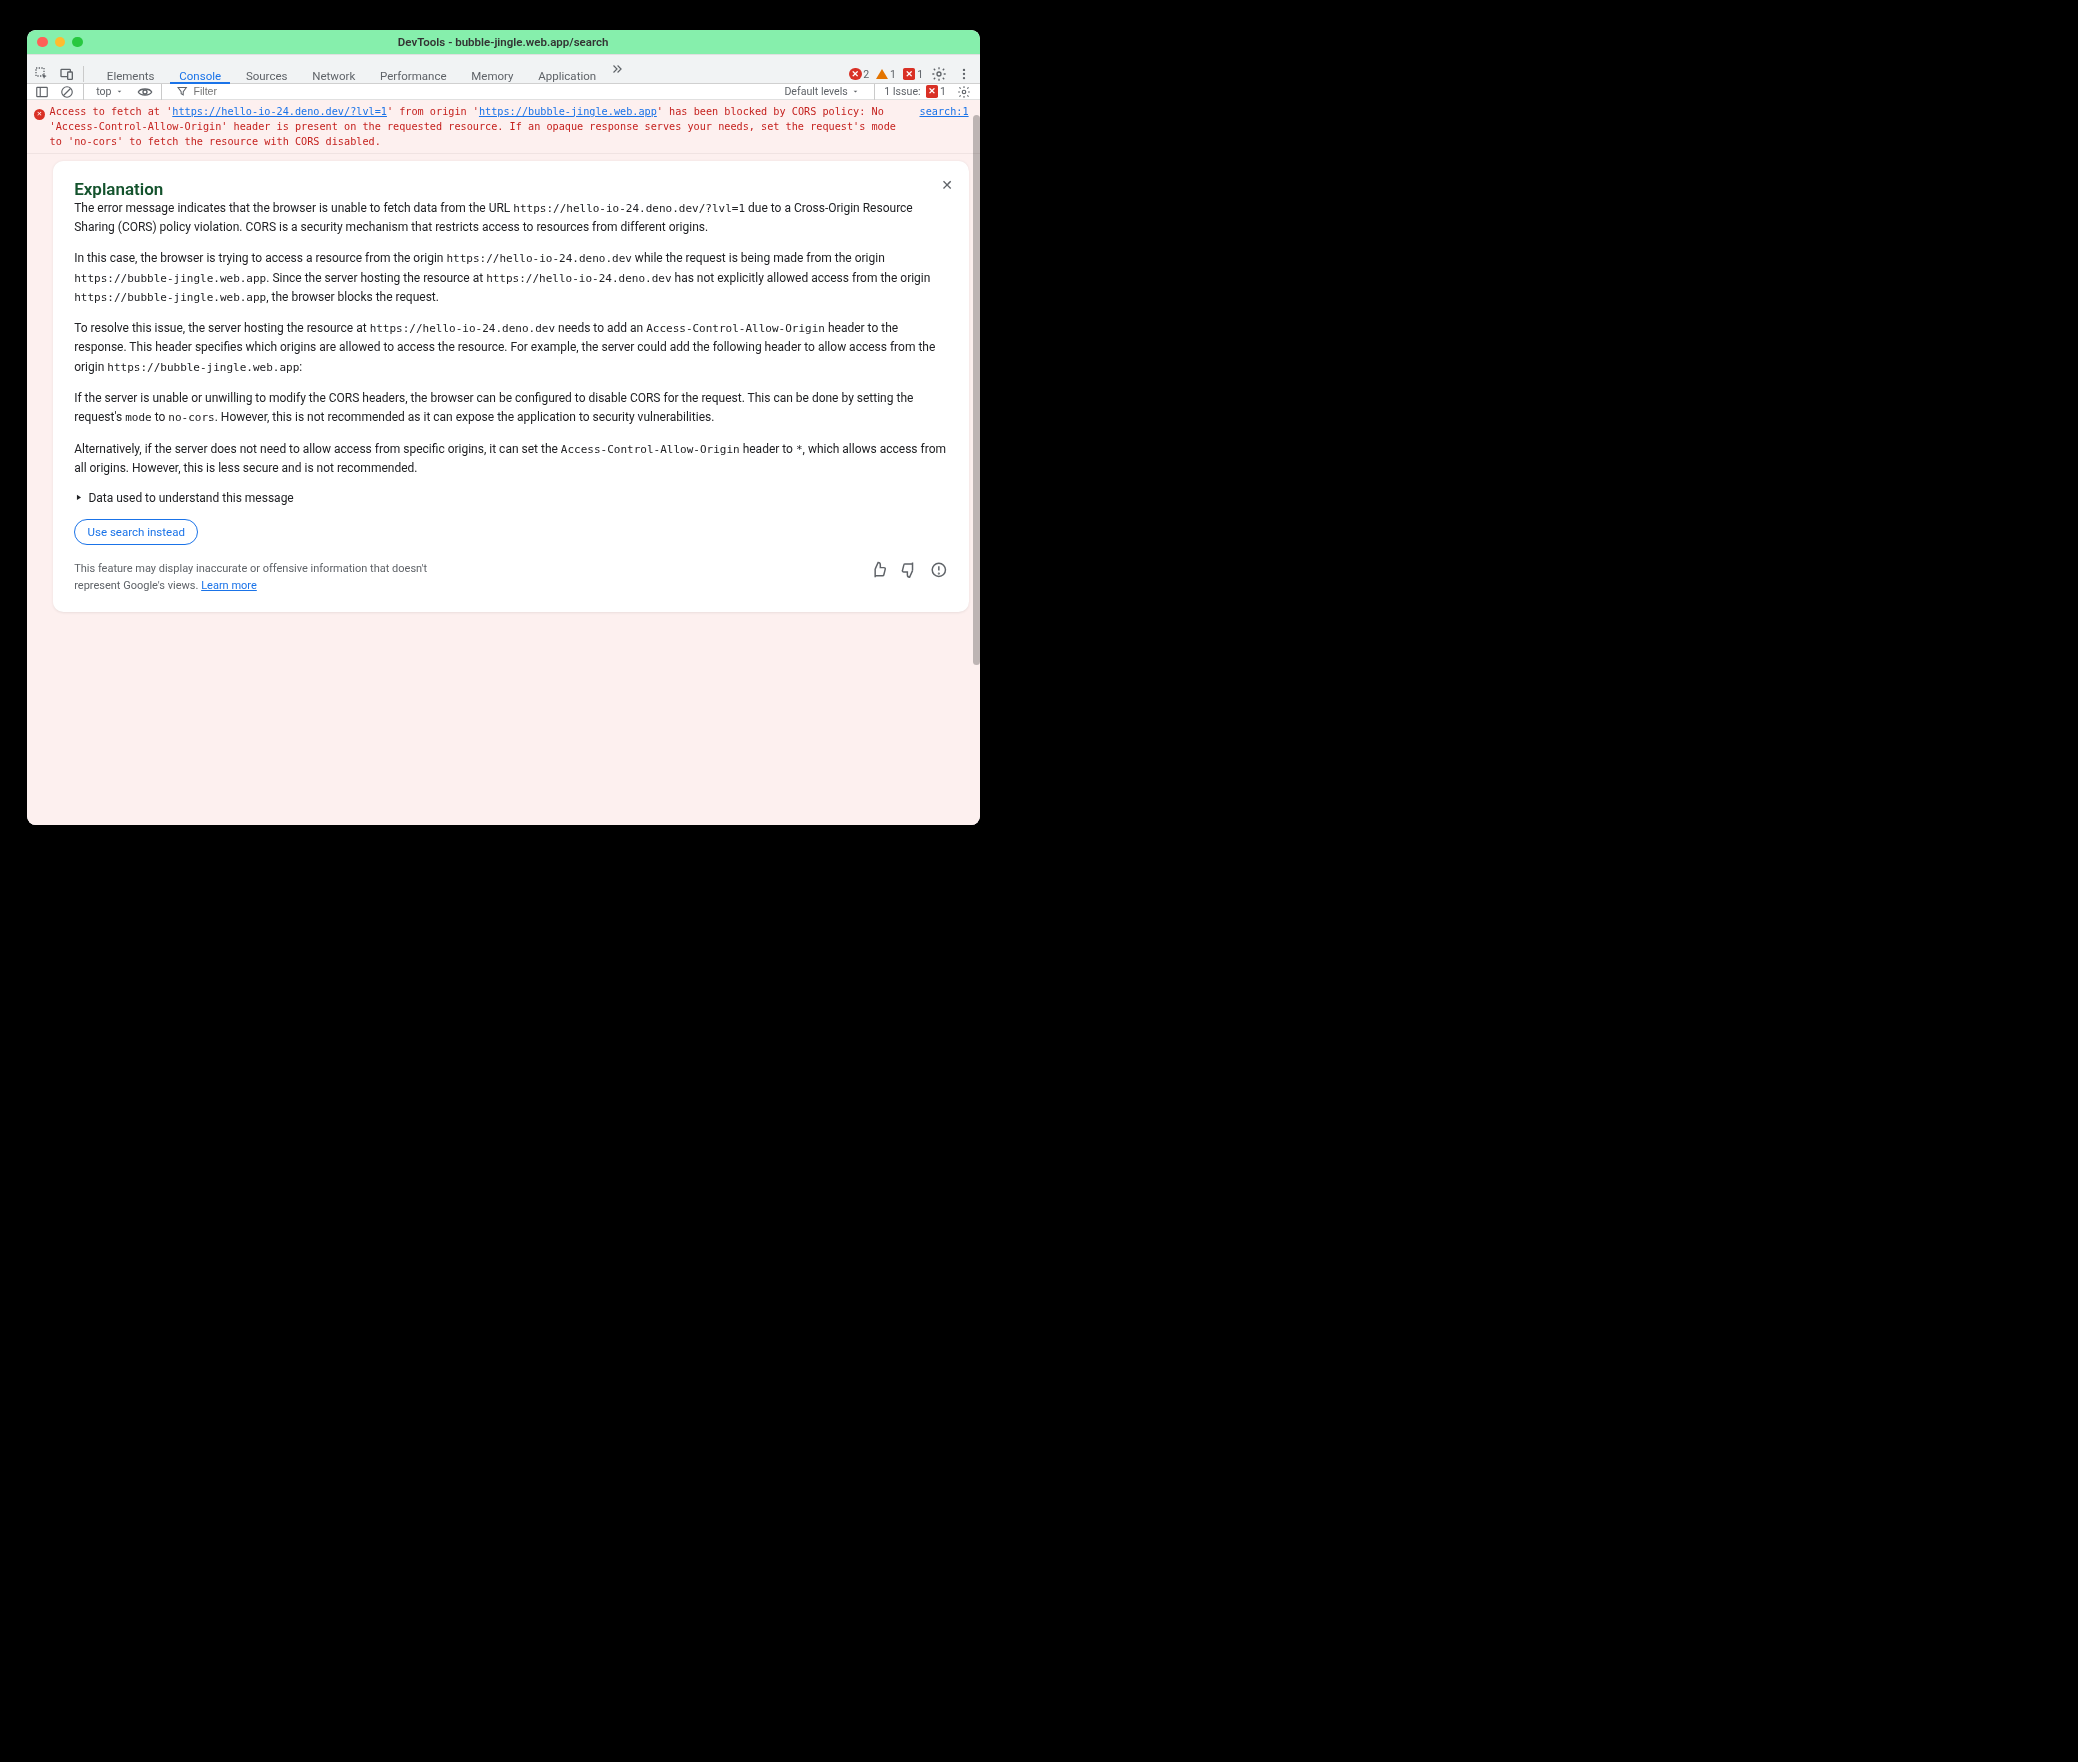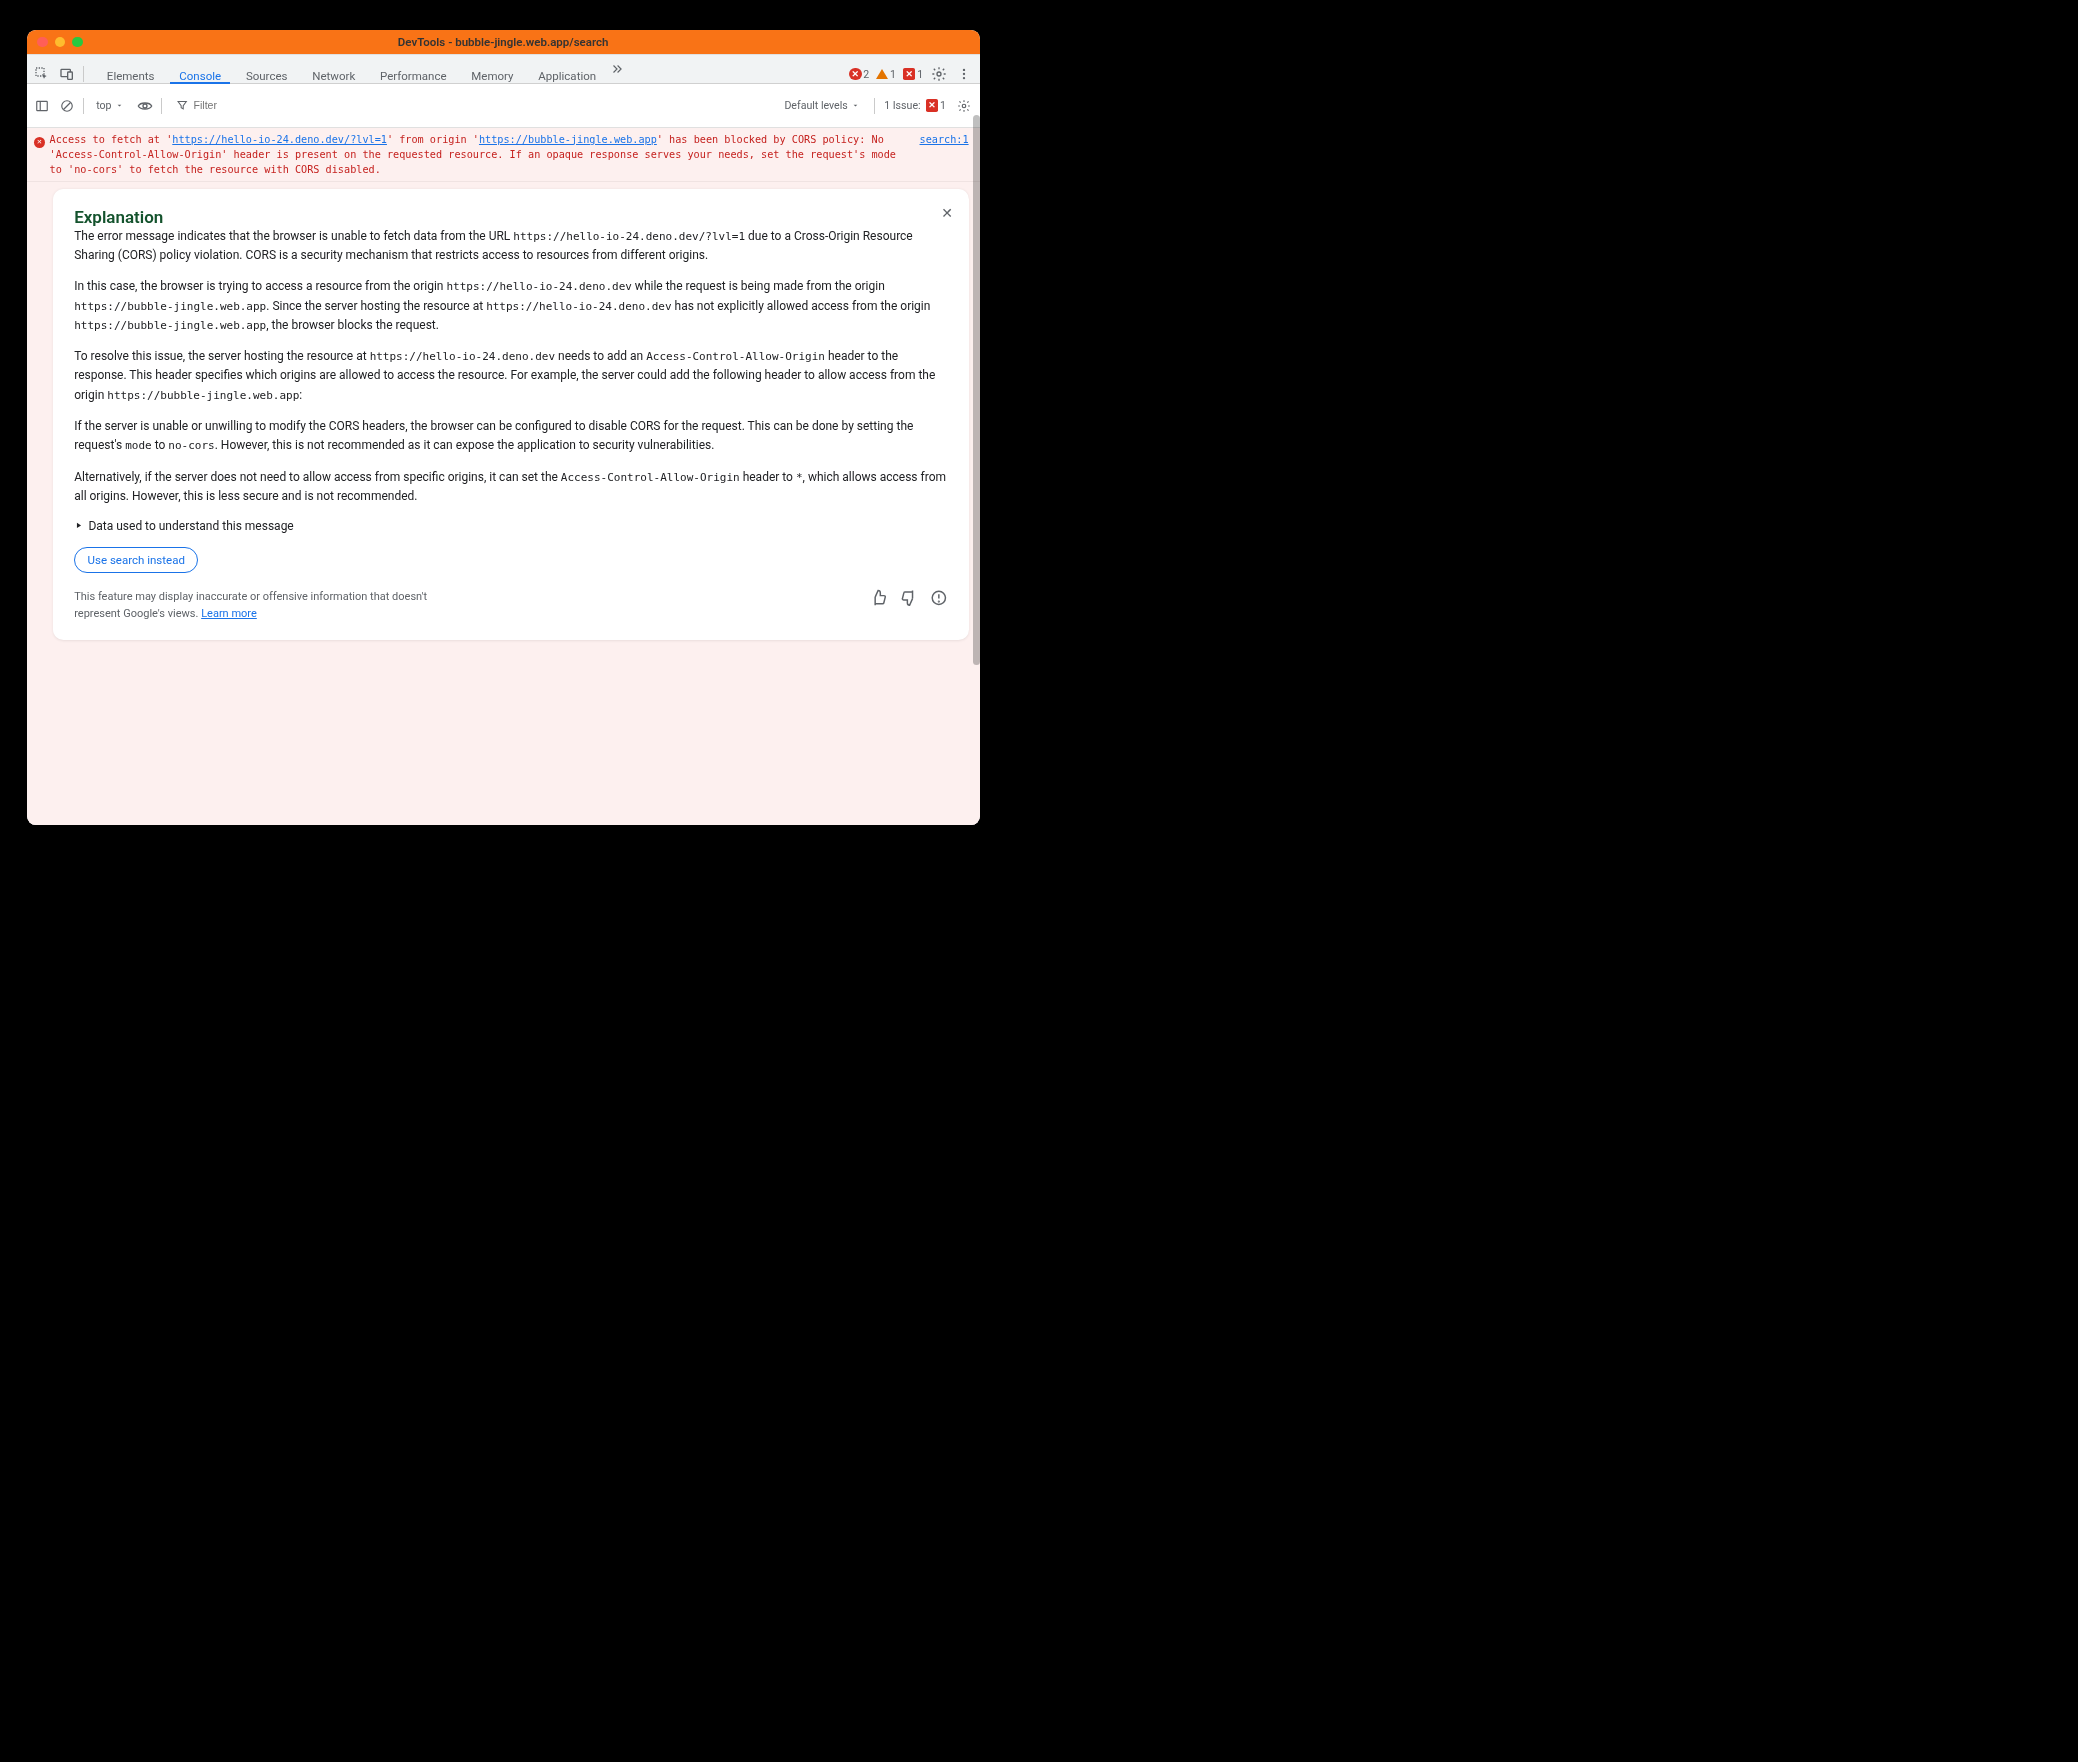--- a/index.html
+++ b/index.html
@@ -24,21 +24,21 @@
       height: 795px;
       background: #fff;
       border-radius: 8.9px;
       overflow: hidden;
       box-shadow: 0 17.7px 53px rgba(0,0,0,0.5);
       display: flex;
       flex-direction: column;
     }
     .titlebar {
       height: 25px;
-      background: #f97316;
+      background: #86efac;
       display: flex;
       align-items: center;
       padding: 0 10.6px;
       border-bottom: 0.9px solid #e0e0e0;
       position: relative;
     }
     .traffic-lights {
       display: flex;
       gap: 7px;
       align-items: center;
@@ -143,21 +143,21 @@
       border-bottom: 10.6px solid #e37400;
       position: relative;
     }
     .badge-issue {
       background: #d93025;
       border-radius: 1.8px;
       width: 12.4px;
       height: 12.4px;
     }
     .toolbar {
-      height: 44px;
+      height: 16px;
       background: #fff;
       display: flex;
       align-items: center;
       padding: 0 7px;
       border-bottom: 0.9px solid #e0e0e0;
       gap: 7px;
     }
     .toolbar .ctx {
       display: flex;
       align-items: center;

